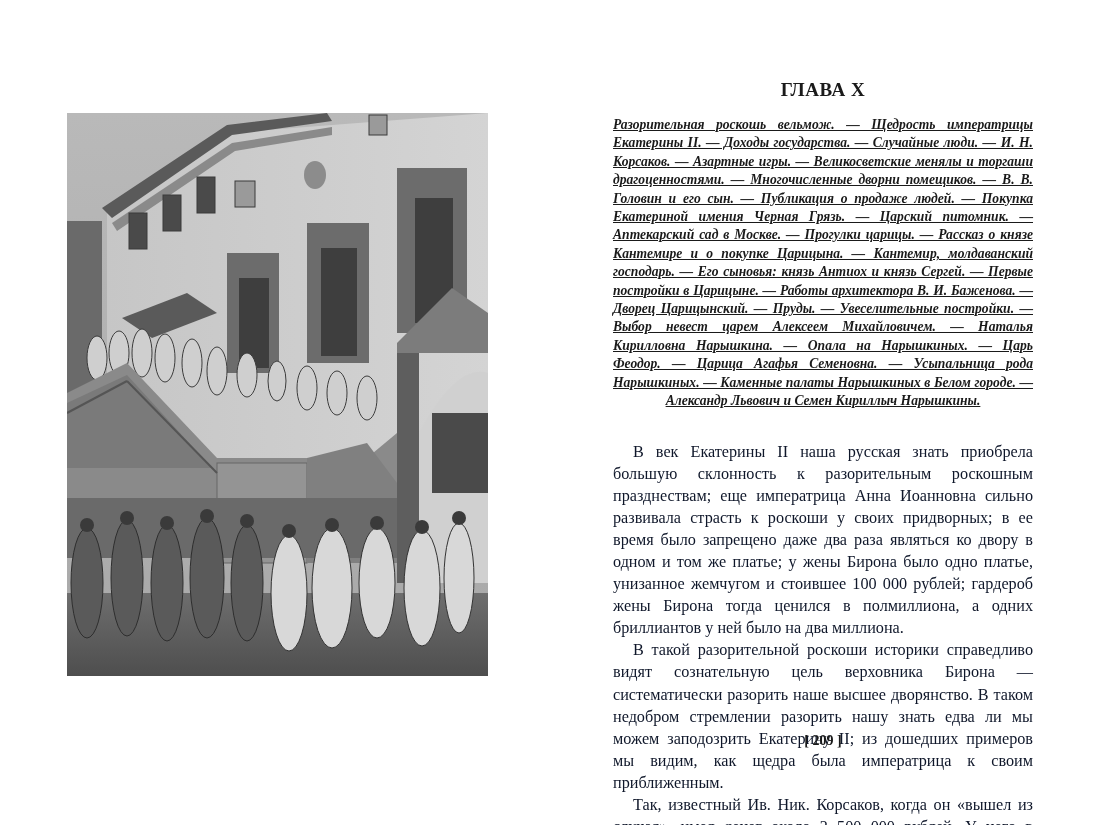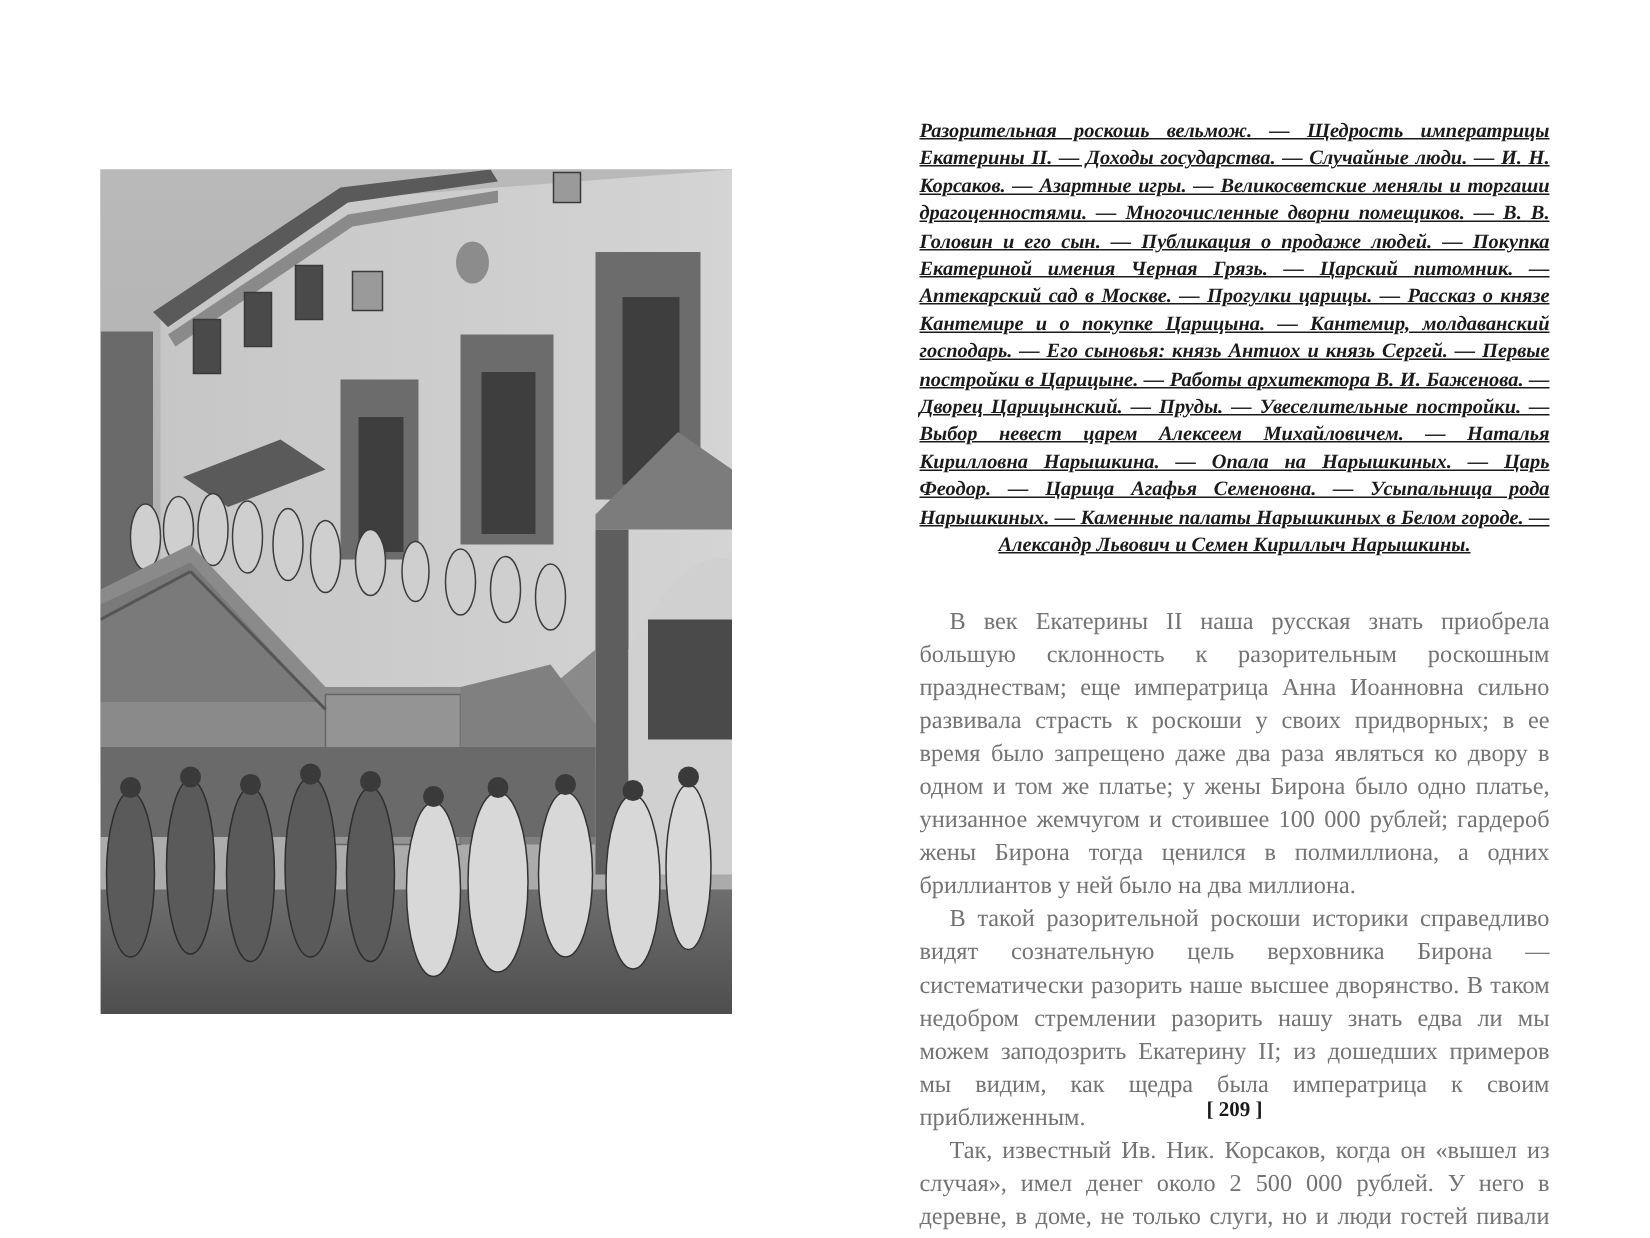--- a/index.html
+++ b/index.html
@@ -12,21 +12,21 @@
   .plate svg { display: block; width: 100%; height: 100%; }
 
   
   .col { position: absolute; left: 613px; top: 78px; width: 420px; }
   .chapter-title { text-align: center; font-weight: bold; font-size: 19px;
                    letter-spacing: 0.5px; margin: 0 0 14px 0; line-height: 24px; }
   .summary { font-style: italic; font-weight: bold; font-size: 13.6px; line-height: 18.4px;
              text-align: justify; text-align-last: center; margin: 0; hyphens: manual; text-decoration: underline; }
   .body { margin-top: 30px; }
   .body p { margin: 0; font-size: 16.2px; line-height: 22.1px; text-align: justify;
-            text-indent: 20px; color: #737373; }
+            text-indent: 20px; color: #0f172a; }
   .page-number { position: absolute; left: 613px; width: 420px; top: 733px;
                  text-align: center; font-weight: bold; font-size: 14px; }
 </style>
 </head>
 <body>
 
 <div class="plate">
   <svg viewBox="0 0 421 563" preserveAspectRatio="none">
     <defs>
       <linearGradient id="sky" x1="0" y1="0" x2="0" y2="1">
@@ -130,20 +130,21 @@
         <circle cx="265" cy="412" r="7"></circle>
         <circle cx="310" cy="410" r="7"></circle>
         <circle cx="355" cy="414" r="7"></circle>
         <circle cx="392" cy="405" r="7"></circle>
       </g>
     </g>
   </svg>
 </div>
 
 <div class="col">
+  <h1 class="chapter-title">ГЛАВА X</h1>
   <p class="summary">Разорительная роскошь вельмож. — Щедрость императрицы Екатерины II. — Доходы государства. — Случайные люди. — И. Н. Корсаков. — Азартные игры. — Великосветские менялы и торгаши драгоценностями. — Многочисленные дворни помещиков. — В. В. Головин и его сын. — Публикация о продаже людей. — Покупка Екатериной имения Черная Грязь. — Царский питомник. — Аптекарский сад в Москве. — Прогулки царицы. — Рассказ о князе Кантемире и о покупке Царицына. — Кантемир, молдаванский господарь. — Его сыновья: князь Антиох и князь Сергей. — Первые постройки в Царицыне. — Работы архитектора В. И. Баженова. — Дворец Царицынский. — Пруды. — Увеселительные постройки. — Выбор невест царем Алексеем Михайловичем. — Наталья Кирилловна Нарышкина. — Опала на Нарышкиных. — Царь Феодор. — Царица Агафья Семеновна. — Усыпальница рода Нарышкиных. — Каменные палаты Нарышкиных в Белом городе. — Александр Львович и Семен Кириллыч Нарышкины.</p>
   <div class="body">
     <p>В век Екатерины II наша русская знать приобрела большую склонность к разорительным роскошным празднествам; еще императрица Анна Иоанновна сильно развивала страсть к роскоши у своих придворных; в ее время было запрещено даже два раза являться ко двору в одном и том же платье; у жены Бирона было одно платье, унизанное жемчугом и стоившее 100 000 рублей; гардероб жены Бирона тогда ценился в полмиллиона, а одних бриллиантов у ней было на два миллиона.</p>
     <p>В такой разорительной роскоши историки справедливо видят сознательную цель верховника Бирона — систематически разорить наше высшее дворянство. В таком недобром стремлении разорить нашу знать едва ли мы можем заподозрить Екатерину II; из дошедших примеров мы видим, как щедра была императрица к своим приближенным.</p>
     <p>Так, известный Ив. Ник. Корсаков, когда он «вышел из случая», имел денег около 2 500 000 рублей. У него в деревне, в доме, не только слуги, но и люди гостей пивали шампанское. Гостей у него ежедневно бывало не менее восьмидесяти человек. Ив. Ник. Корсаков начал военную службу сержантом в Конной гвардии — он был капитаном в Кирасирском полку, когда Потемкин назначил его, в числе трех лиц, в кандидаты на звание</p>
   </div>
 </div>
 
 <div class="page-number">[ 209 ]</div>
 

